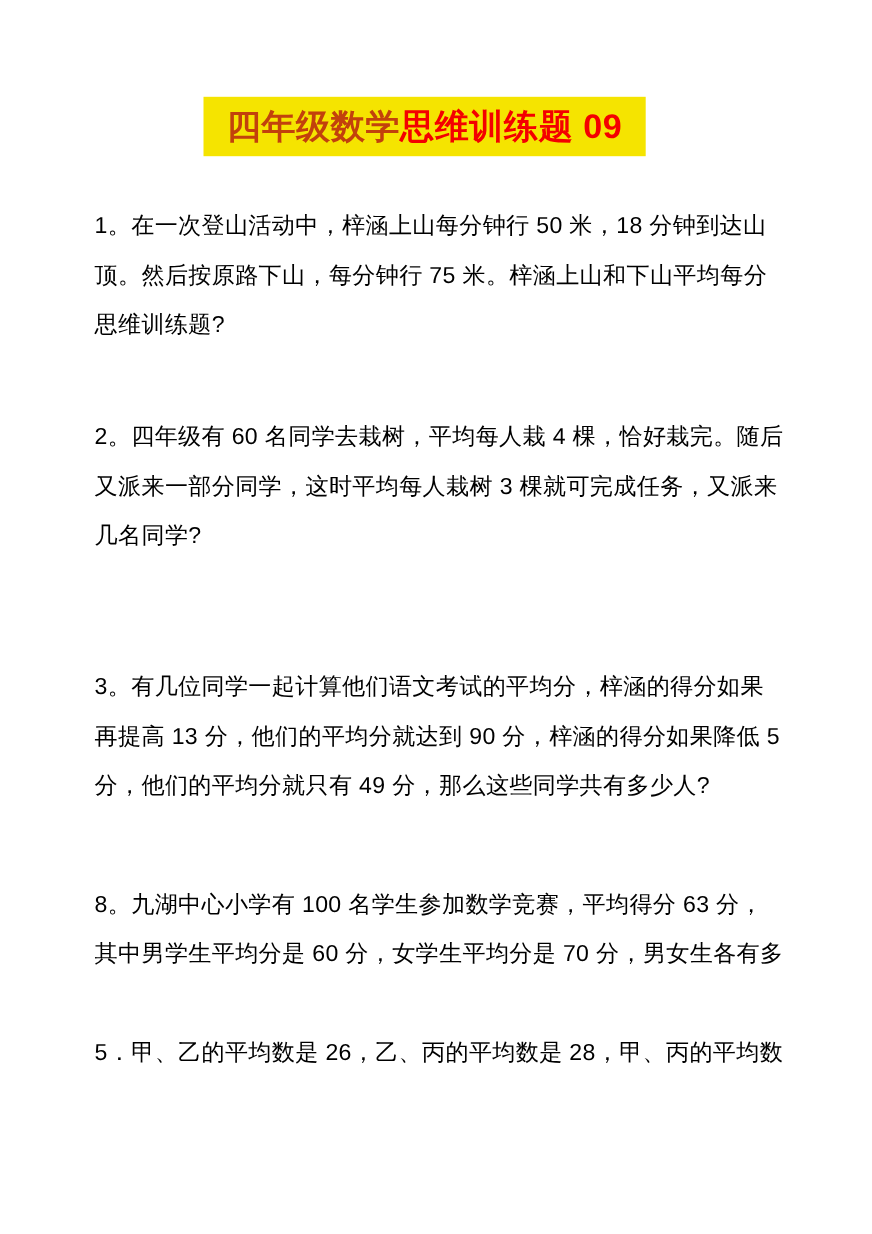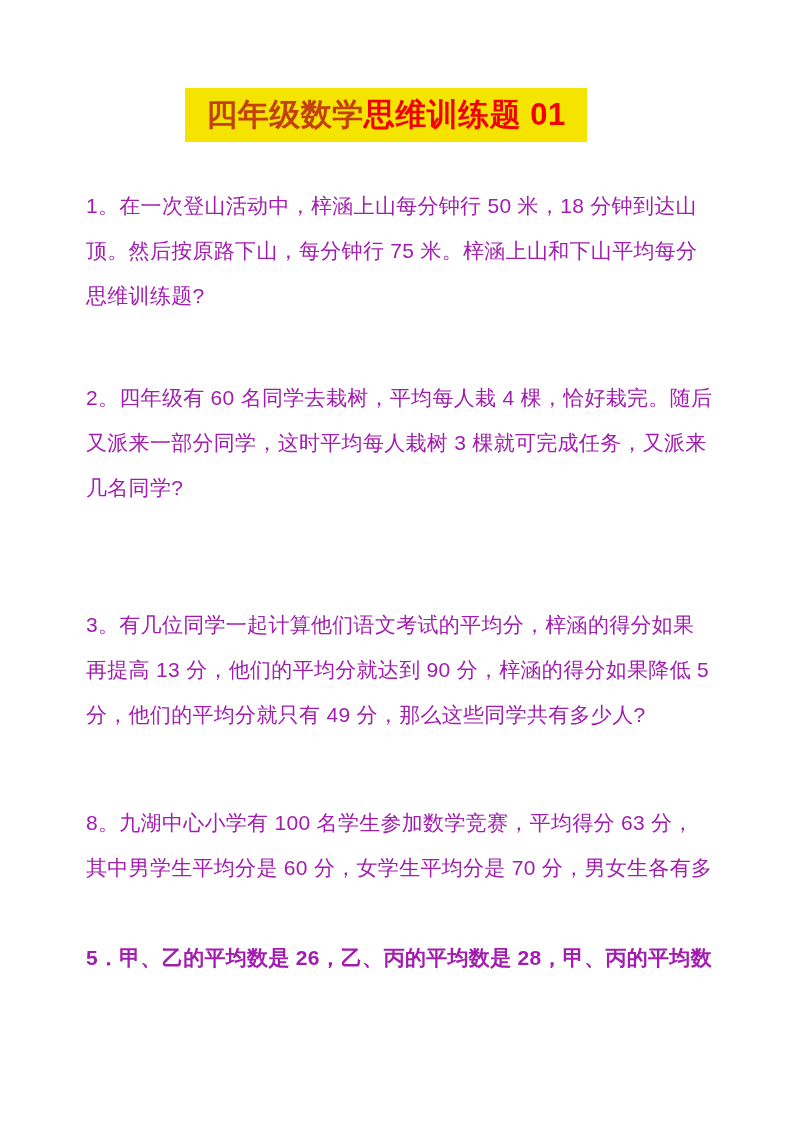--- a/index.html
+++ b/index.html
@@ -28,41 +28,41 @@
     font-size: 31px;
     line-height: 54px;
     white-space: nowrap;
     letter-spacing: 0.5px;
   }
   .title-black { color: #c2410c; }
   .title-red   { color: #f40000; }
   .question {
     font-size: 21px;
     line-height: 45px;
-    color: #a21caf;
+    color: #000000;
     letter-spacing: 0.3px;
   }
   .question .line {
     display: block;
     white-space: nowrap;
   }
   .q1 { margin-top: 41px; margin-bottom: 57px; }
   .q2 { margin-bottom: 92px; }
   .q3 { margin-bottom: 63px; }
   .q4 { margin-bottom: 45px; }
-  .q5 { margin-bottom: 0; font-weight: bold; }
+  .q5 { margin-bottom: 0; }
 </style>
 </head>
 <body>
 
 <div class="page">
   <div class="content">
 
     <div class="title-bar">
-      <span class="title-black">四年级数学</span><span class="title-red">思维训练题 01</span>
+      <span class="title-black">四年级数学</span><span class="title-red">思维训练题 09</span>
     </div>
 
     <p class="question q1">
       <span class="line">1。在一次登山活动中，梓涵上山每分钟行 50 米，18 分钟到达山</span>
       <span class="line">顶。然后按原路下山，每分钟行 75 米。梓涵上山和下山平均每分</span>
       <span class="line">思维训练题?</span>
     </p>
 
     <p class="question q2">
       <span class="line">2。四年级有 60 名同学去栽树，平均每人栽 4 棵，恰好栽完。随后</span>

